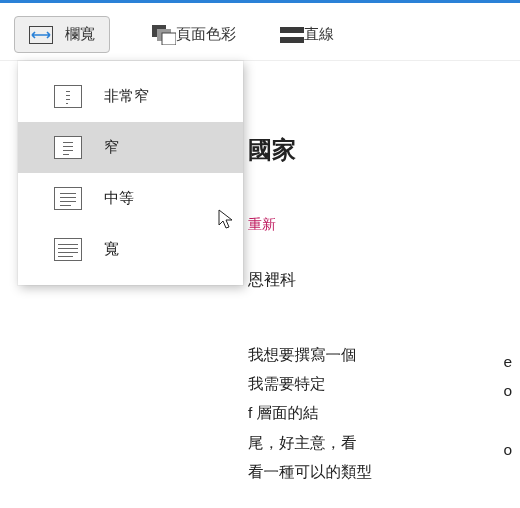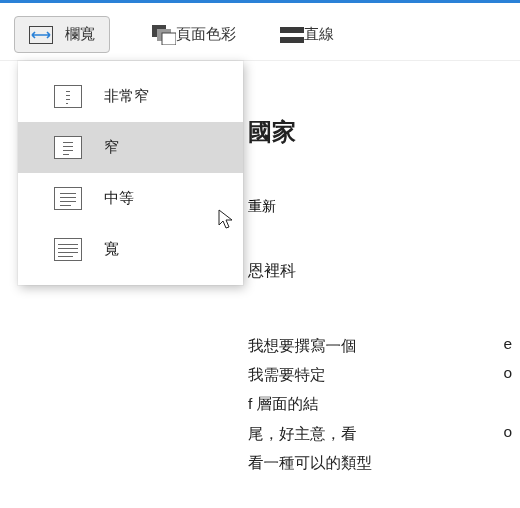--- a/index.html
+++ b/index.html
@@ -14,23 +14,23 @@
 
 .dropdown{position:absolute;left:18px;top:58px;width:225px;background:#fff;box-shadow:2px 3px 10px rgba(0,0,0,.25),0 0 0 1px rgba(0,0,0,.03);padding:10px 0}
 .dd-item{display:flex;align-items:center;gap:22px;padding:14px 10px 14px 36px;font-size:15px;color:#222;position:relative}
 .dd-item.hovered{background:#d9d9d9}
 .dd-item .box{width:28px;height:23px;border:1px solid #666;position:relative;background:#fff}
 .box .ln{position:absolute;height:1px;background:#666}
 
 .cursor{position:absolute;left:218px;top:206px;width:20px;height:22px;pointer-events:none}
 .cursor svg{display:block}
 
-.content{position:absolute;left:248px;top:106px;right:6px;font-size:16px;color:#222;line-height:1.9}
+.content{position:absolute;left:248px;top:124px;right:6px;font-size:16px;color:#222;line-height:1.9}
 .content .title{font-size:24px;font-weight:700;margin-bottom:38px}
-.content .edit{color:#000000;font-size:14px;margin-bottom:37px}
+.content .edit{color:#be185d;font-size:14px;margin-bottom:28px}
 .content .name{margin-bottom:44px}
 .content .bold{font-weight:400}
 .content p{font-size:15.5px;line-height:1.9}
 .content .col-r{position:absolute;right:2px;top:220px;font-size:15.5px;line-height:1.9}
 </style>
 </head>
 <body>
 
 <div class="wrap">
 

